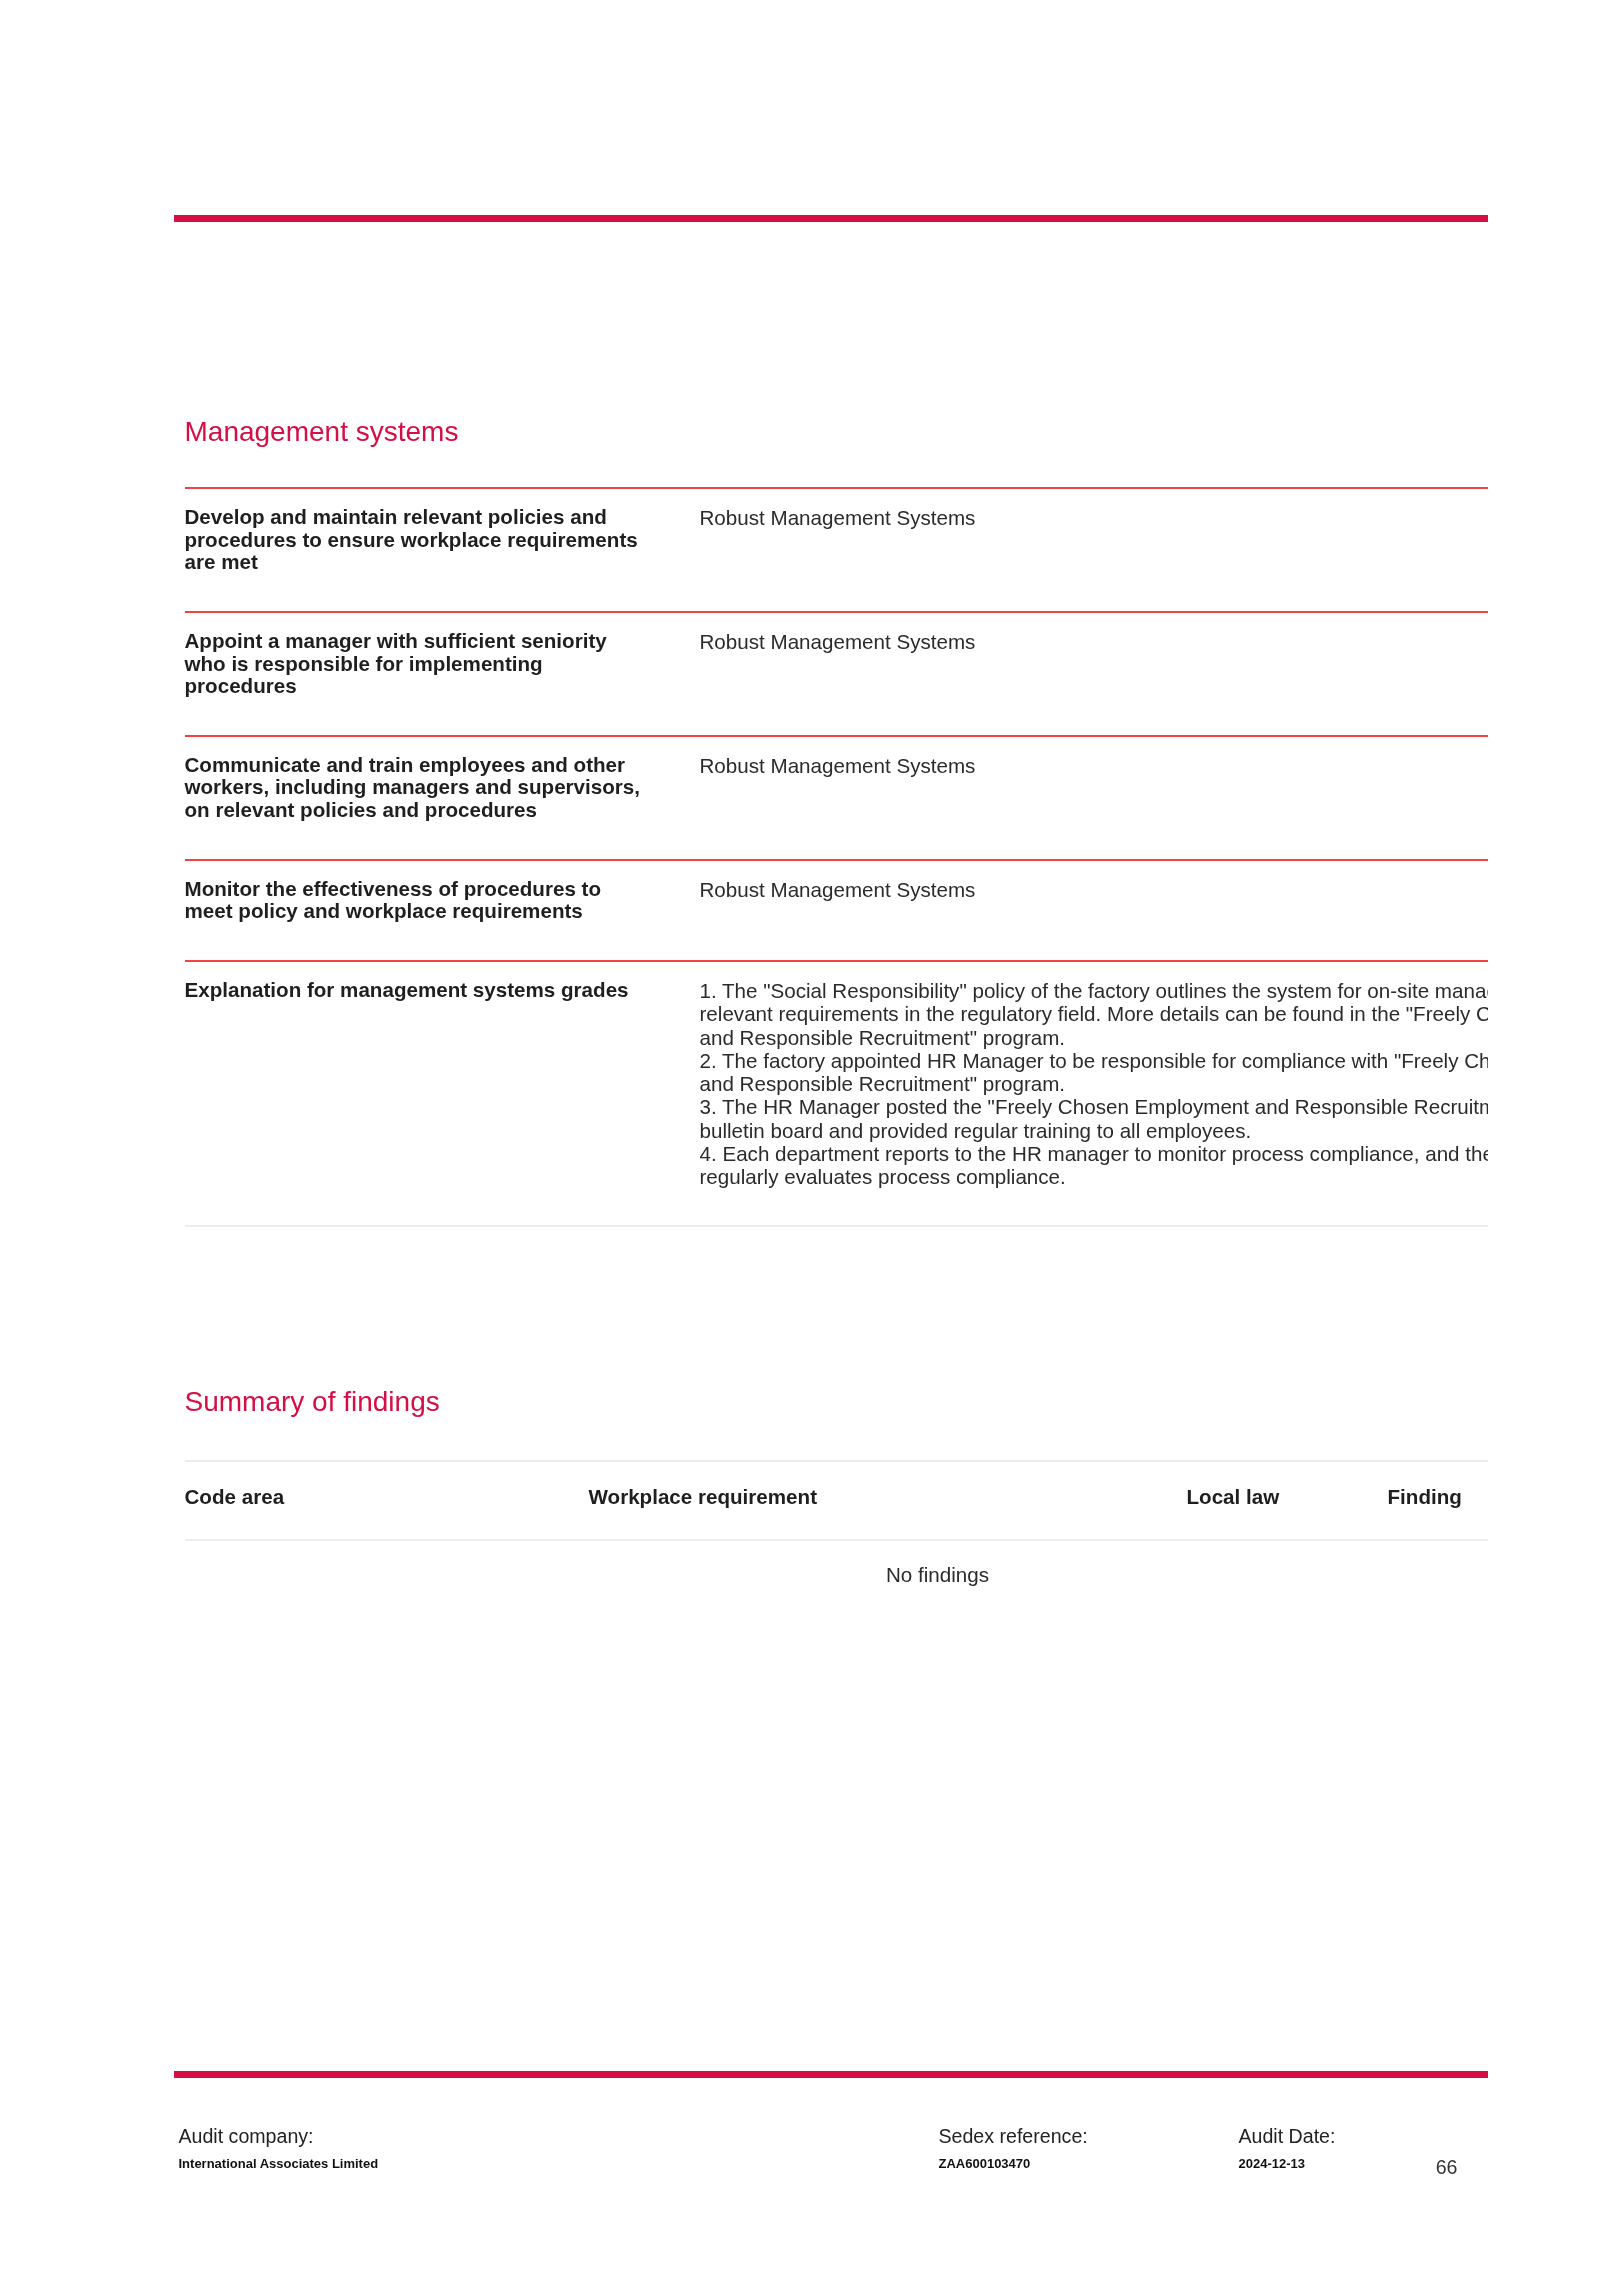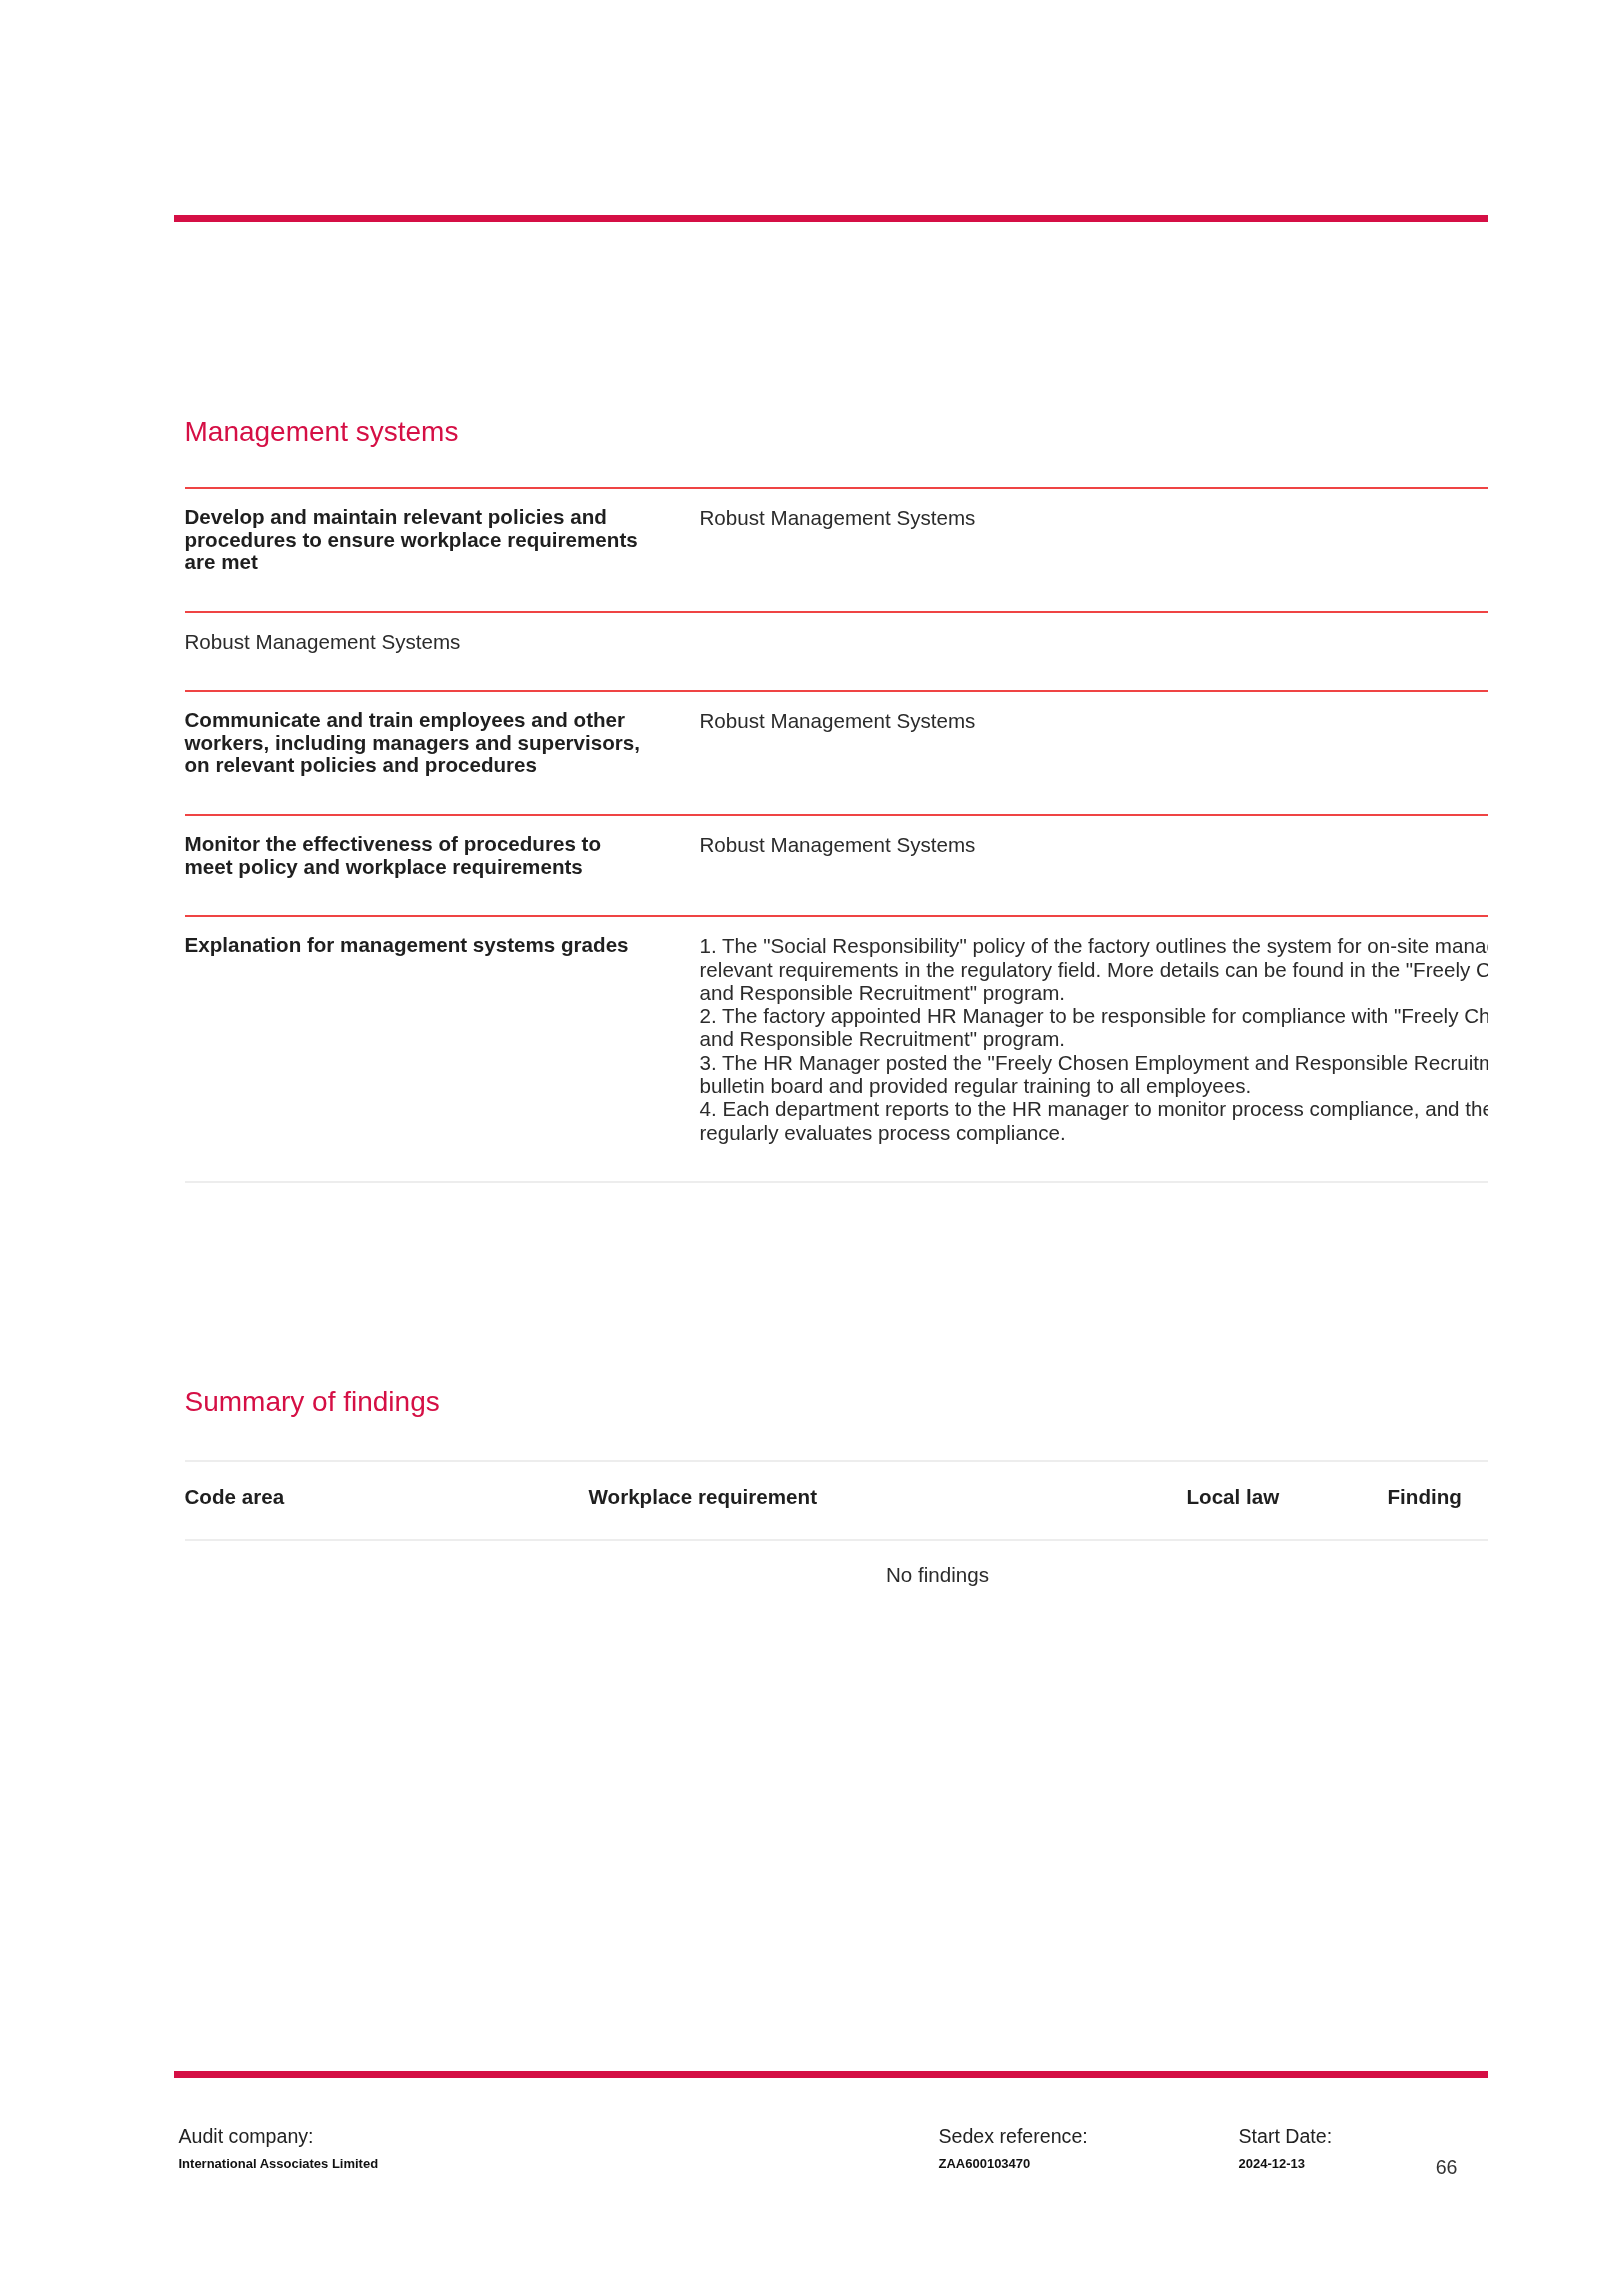--- a/index.html
+++ b/index.html
@@ -105,20 +105,21 @@
 
 
   <h2 class="section-heading ms-heading">Management systems</h2>
 
   <div class="ms-table">
     <div class="ms-row">
       <div class="ms-label">Develop and maintain relevant policies and procedures to ensure workplace requirements are met</div>
       <div class="ms-value">Robust Management Systems</div>
     </div>
     <div class="ms-row">
+      <div class="ms-label">Appoint a manager with sufficient seniority who is responsible for implementing procedures</div>
       <div class="ms-value">Robust Management Systems</div>
     </div>
     <div class="ms-row">
       <div class="ms-label">Communicate and train employees and other workers, including managers and supervisors, on relevant policies and procedures</div>
       <div class="ms-value">Robust Management Systems</div>
     </div>
     <div class="ms-row">
       <div class="ms-label">Monitor the effectiveness of procedures to meet policy and workplace requirements</div>
       <div class="ms-value">Robust Management Systems</div>
     </div>
@@ -144,19 +145,19 @@
   </div>
 
   <div class="rule rule-footer"></div>
 
   <div class="footer-label fc1">Audit company:</div>
   <div class="footer-value fc1">International Associates Limited</div>
 
   <div class="footer-label fc2">Sedex reference:</div>
   <div class="footer-value fc2">ZAA600103470</div>
 
-  <div class="footer-label fc3">Start Date:</div>
+  <div class="footer-label fc3">Audit Date:</div>
   <div class="footer-value fc3">2024-12-13</div>
 
   <div class="page-number">66</div>
 
 </div>
 
 
 </body></html>

